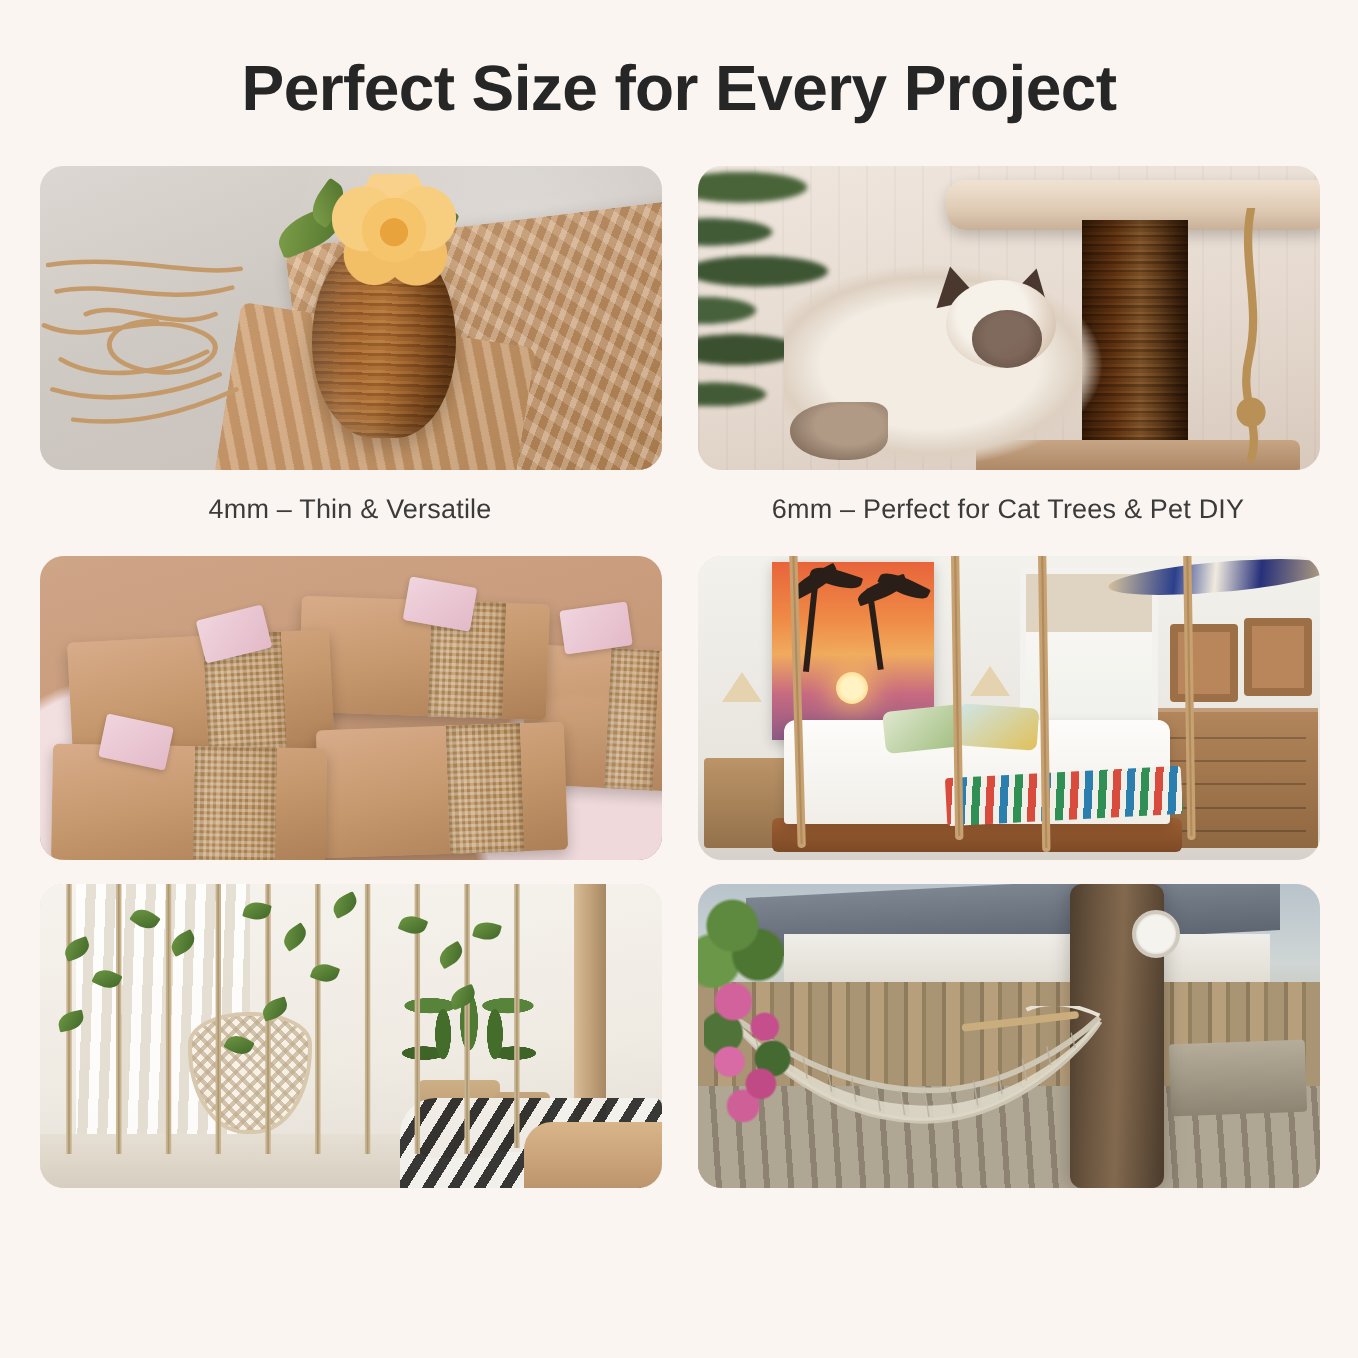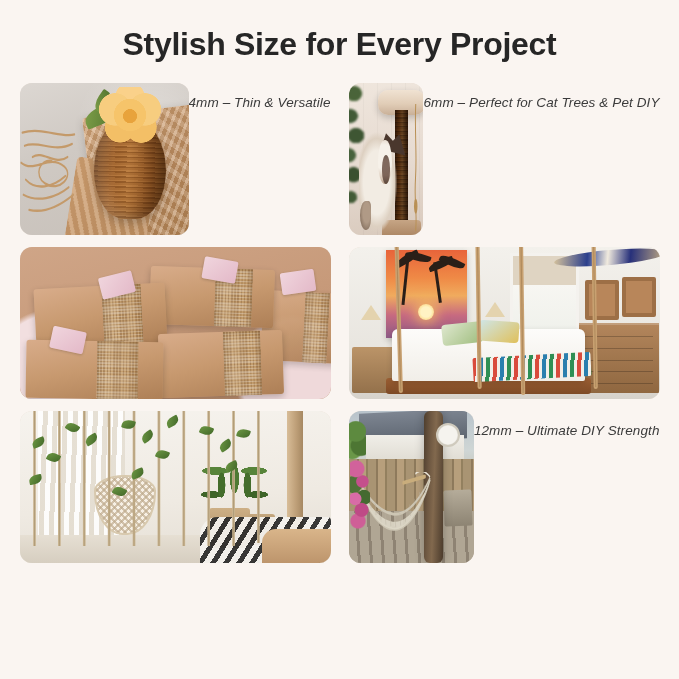--- a/index.html
+++ b/index.html
@@ -43,23 +43,22 @@
   .grid {
     width: 640px;
     display: grid;
     grid-template-columns: 311px 311px;
     column-gap: 18px;
     row-gap: 12px;
   }
 
   .cell {
     display: flex;
-    flex-direction: row;
-    align-items: flex-start;
-    font-style: italic;
+    flex-direction: column;
+    align-items: center;
   }
 
   .photo {
     width: 311px;
     height: 152px;
     border-radius: 12px;
     overflow: hidden;
     position: relative;
     background: #e8ddd2;
   }
@@ -582,21 +581,21 @@
       radial-gradient(circle at 40% 40%, #5d8a3f 0 30%, transparent 34%),
       radial-gradient(circle at 70% 68%, #4d7633 0 26%, transparent 30%),
       radial-gradient(circle at 18% 74%, #6a9748 0 24%, transparent 28%);
   }
 </style>
 </head>
 <body>
 
 <div class="infographic">
 
-  <h1 class="page-title">Stylish Size for Every Project</h1>
+  <h1 class="page-title">Perfect Size for Every Project</h1>
 
   <div class="grid">
 
     <div class="cell">
       <div class="photo">
         <div class="layer p1-bg"></div>
         <div class="p1-paper"></div>
         <div class="p1-paper2"></div>
         <div class="p1-rope">
           <svg viewBox="0 0 140 100" preserveAspectRatio="none">
@@ -793,17 +792,16 @@
                 <line x1="148" y1="28" x2="150" y2="39"></line>
               <line x1="160" y1="21" x2="162" y2="31"></line>
                 <line x1="172" y1="14" x2="174" y2="22"></line>
             </g>
             <rect x="118" y="6" width="58" height="4" rx="2" fill="#c9ad7c" transform="rotate(-7 147 8)"></rect>
             <path d="M150,2 C162,-4 176,0 186,5" fill="none" stroke="#e8e2d4" stroke-width="2"></path>
           </svg>
         </div>
         <div class="p6-flowers"></div>
       </div>
-      <div class="caption">12mm – Ultimate DIY Strength</div>
     </div>
 
   </div>
 </div>
 
 </body></html>

